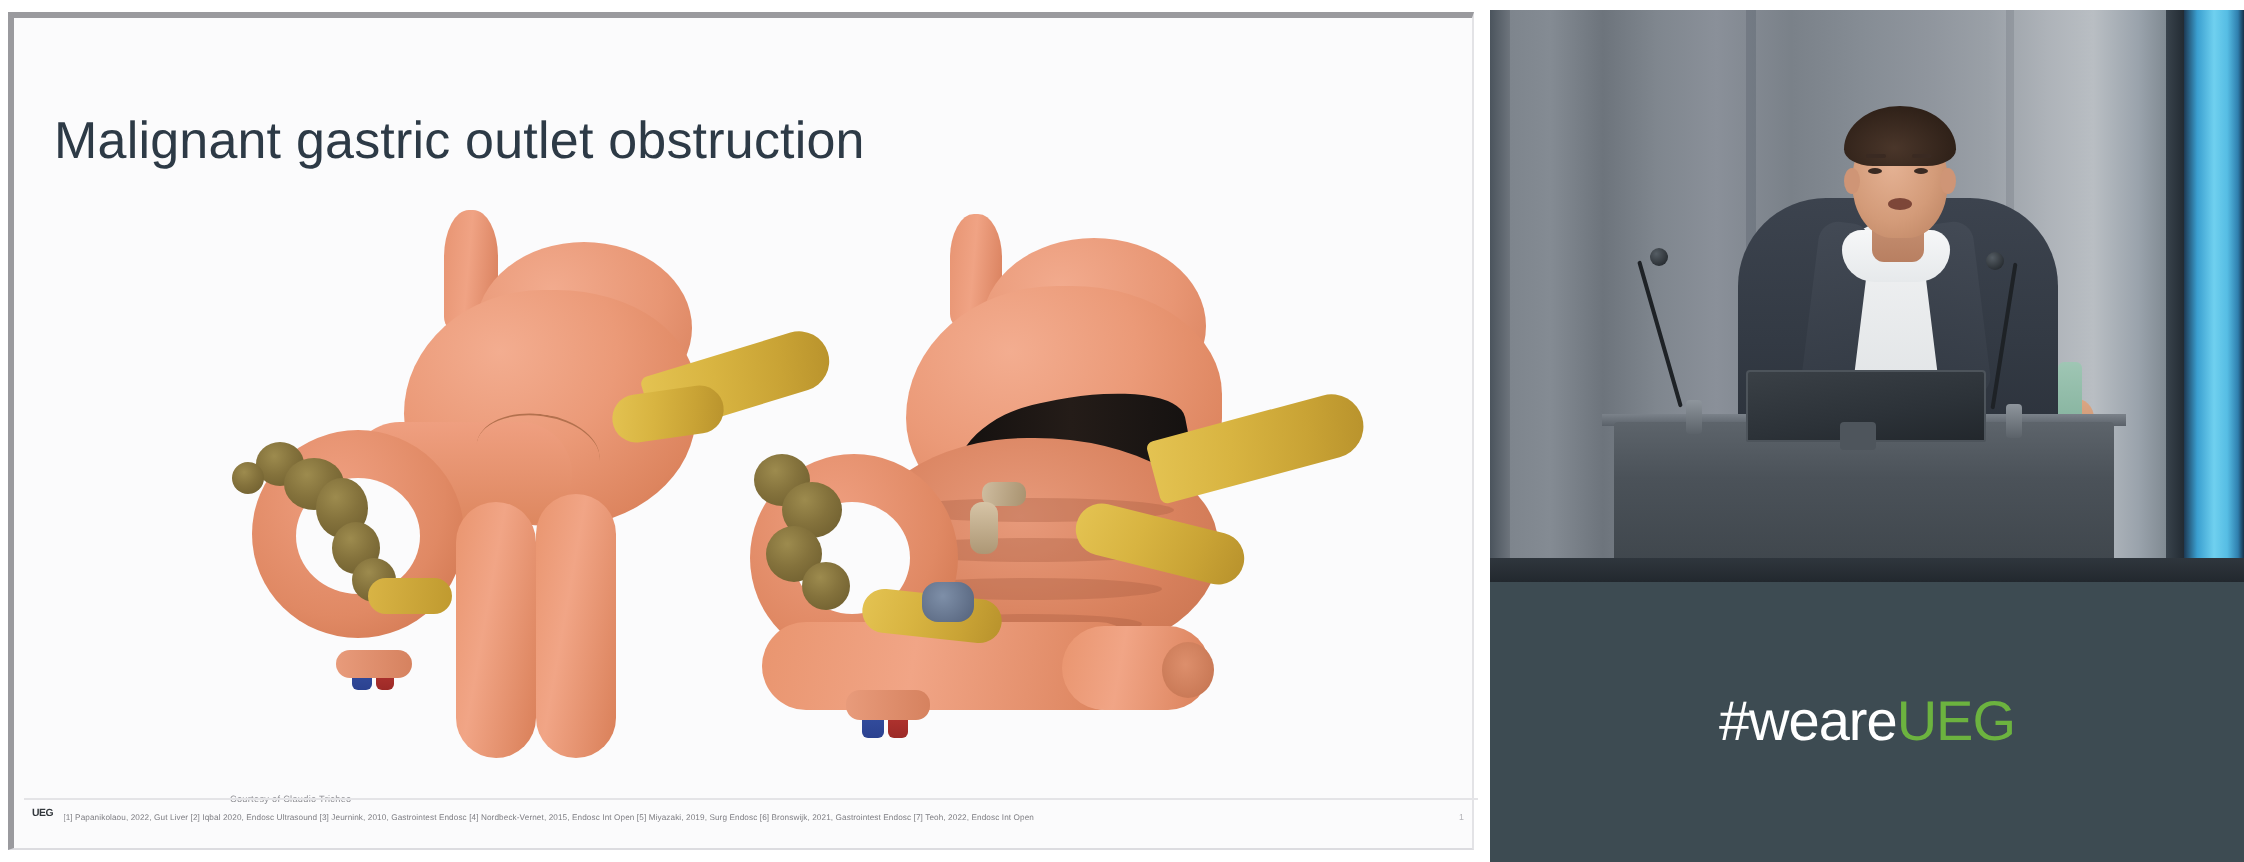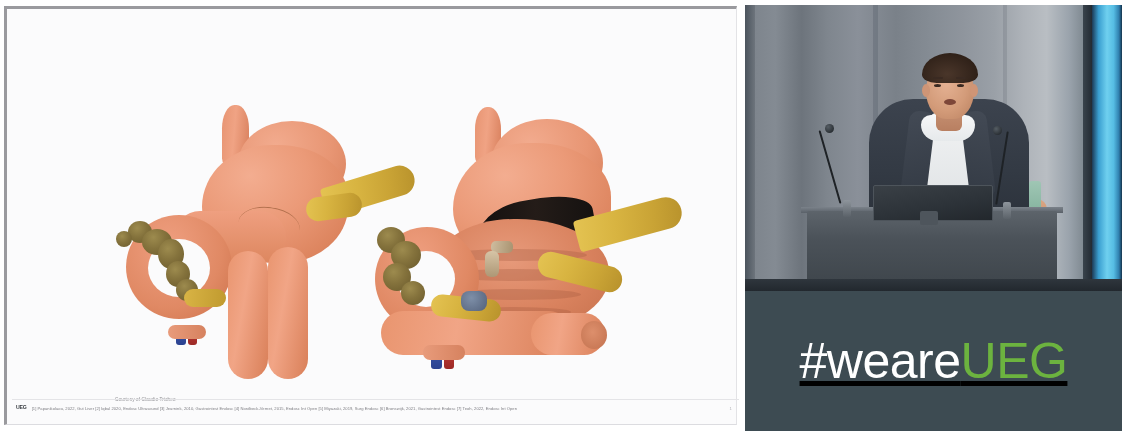--- a/index.html
+++ b/index.html
@@ -138,32 +138,33 @@
   .hand { position:absolute; left:280px; bottom:62px; width:22px; height:30px;
      background:linear-gradient(180deg,#dca784,#c08a68); border-radius:10px; }
   .bottle { position:absolute; left:284px; bottom:70px; width:12px; height:40px;
      background:linear-gradient(180deg,#9fc6b4,#7fae99); border-radius:3px; }
   .floor { position:absolute; left:0; bottom:0; width:100%; height:12px;
      background:linear-gradient(180deg,#2f363d,#22282e); }
 
   
   .logo-panel { position:absolute; left:745px; top:291px; width:377px; height:140px;
      background:#3d4b52; display:flex; align-items:center; justify-content:center; }
-  .logo-text { font-size:50px; letter-spacing:-0.5px; line-height:1;text-decoration:underline; }
+  .logo-text { font-size:28px; letter-spacing:-0.5px; line-height:1; }
   .logo-white { color:#ffffff; }
   .logo-green { color:#6cb33f; }
 </style>
 </head>
 <body>
 
 <div class="screen">
 
   <div class="slide-panel">
     <div class="slide-frame">
 
+      <div class="slide-title">Malignant gastric outlet obstruction</div>
 
       <div class="illus-stage">
 
         <div class="illus left">
 
           <div class="organ esoph" style="left:112px;top:6px;width:27px;height:62px;"></div>
 
           <div class="organ stomach-fundus" style="left:128px;top:22px;width:108px;height:86px;"></div>
 
           <div class="organ stomach-body" style="left:92px;top:46px;width:146px;height:118px;"></div>

